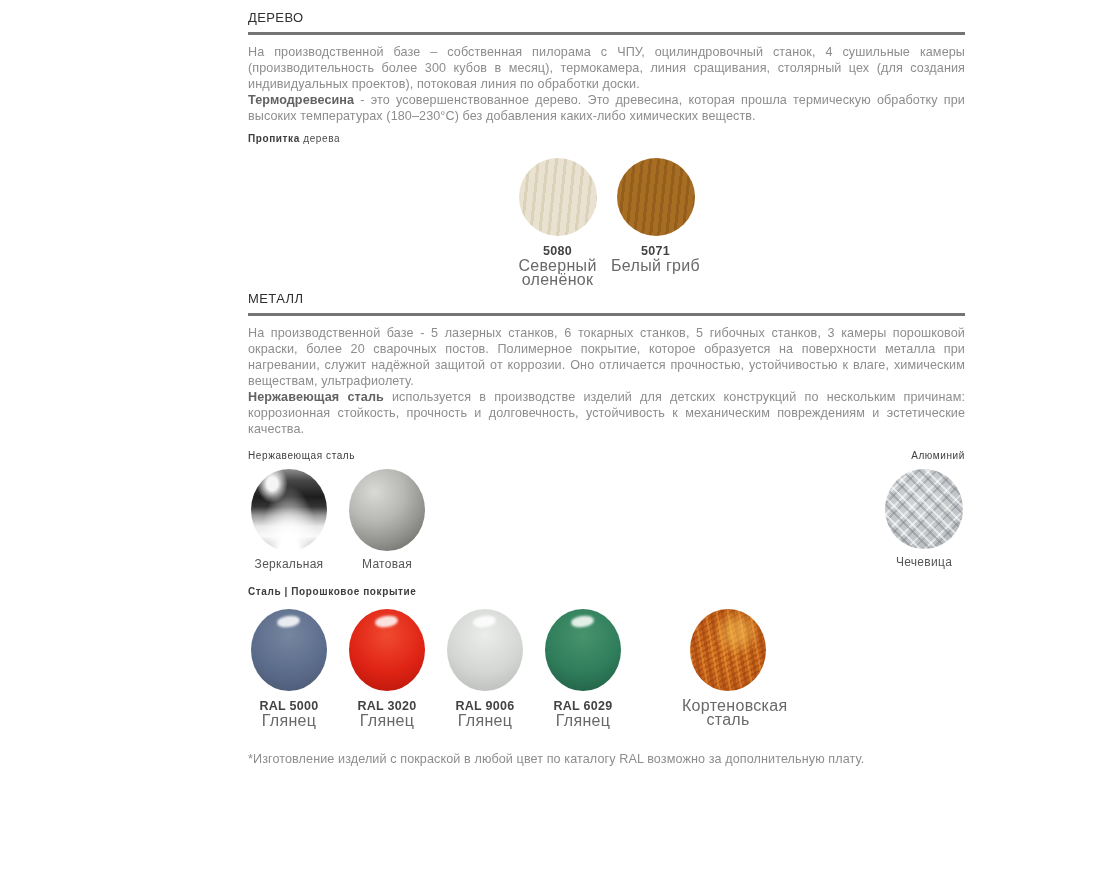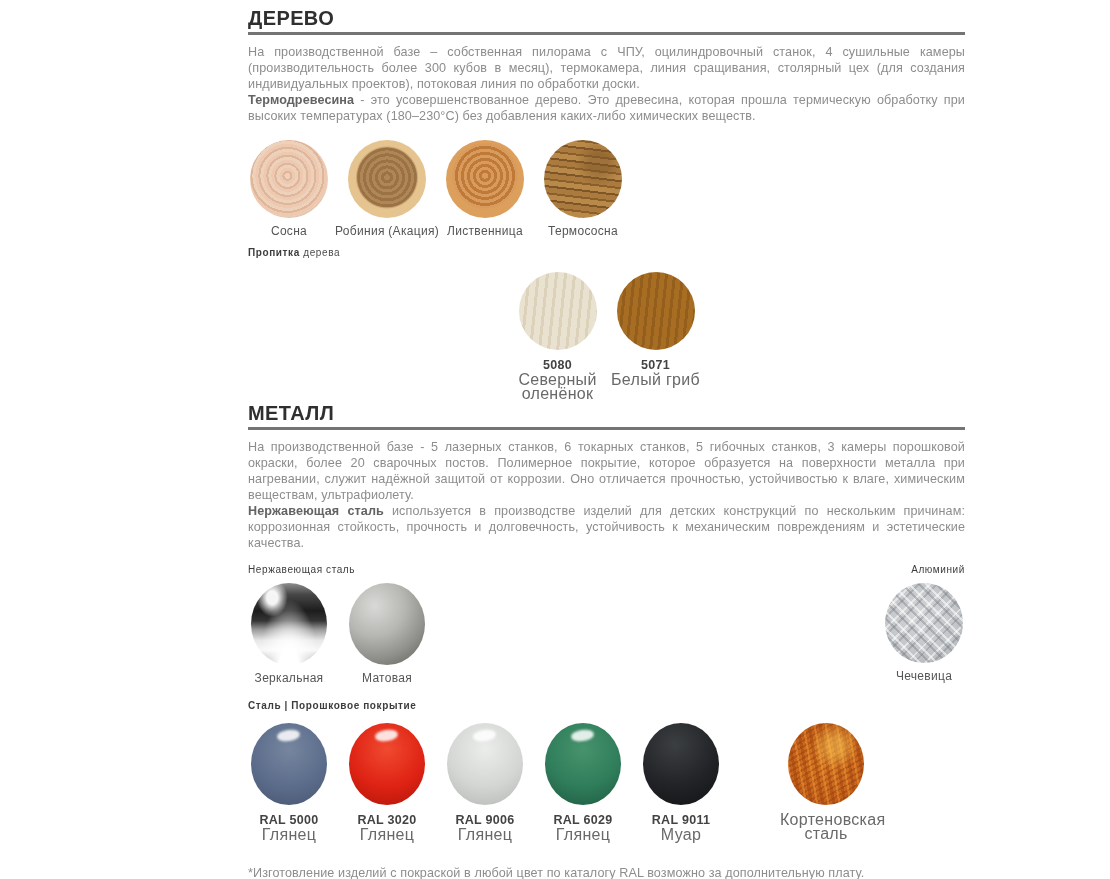--- a/index.html
+++ b/index.html
@@ -5,21 +5,21 @@
   html,body{margin:0;padding:0;}
   body{
     width:1110px;height:879px;background:#ffffff;
     font-family:"Liberation Sans", sans-serif;
     position:relative;overflow:hidden;
   }
   .content{position:absolute;left:248px;top:10px;width:717px;}
 
   
   .section-title{
-    margin:0;font-size:20px;font-weight:bold;color:#2f2f2f;
+    margin:0;font-size:13px;font-weight:normal;color:#2f2f2f;
     letter-spacing:.4px;line-height:16px;
   }
   .rule{height:3px;background:#747474;margin-top:6px;width:717px;}
 
   
   .body-text{
     margin:9px 0 0 0;font-size:12.6px;line-height:16px;color:#8d8d8d;
     text-align:justify;letter-spacing:.1px;
   }
   .body-text .lead{font-weight:bold;color:#636363;}
@@ -129,38 +129,20 @@
 <body>
 
 <div class="content">
 
   <h2 class="section-title">ДЕРЕВО</h2>
   <div class="rule"></div>
 
   <p class="body-text">На производственной базе – собственная пилорама с ЧПУ, оцилиндровочный станок, 4 сушильные камеры (производительность более 300 кубов в месяц), термокамера, линия сращивания, столярный цех (для создания индивидуальных проектов), потоковая линия по обработки доски.</p>
   <p class="body-text" style="margin-top:0;"><span class="lead">Термодревесина</span><span> - это усовершенствованное дерево. Это древесина, которая прошла термическую обработку при высоких температурах (180–230°С) без добавления каких-либо химических веществ.</span></p>
 
-  <div class="swatch-row row-wood">
-    <div class="cell">
-      <div class="circle wood-pine"></div>
-      <div class="cell-label">Сосна</div>
-    </div>
-    <div class="cell">
-      <div class="circle wood-robinia"></div>
-      <div class="cell-label">Робиния (Акация)</div>
-    </div>
-    <div class="cell">
-      <div class="circle wood-larch"></div>
-      <div class="cell-label">Лиственница</div>
-    </div>
-    <div class="cell">
-      <div class="circle wood-thermo"></div>
-      <div class="cell-label">Термососна</div>
-    </div>
-  </div>
 
   <p class="sub-title"><span class="w1">Пропитка</span> <span class="w2">дерева</span></p>
 
   <div class="swatch-row row-imp">
     <div class="cell">
       <div class="circle imp-5080"></div>
       <div class="code-label">5080</div>
       <div class="name-label">Северный оленёнок</div>
     </div>
     <div class="cell">
@@ -212,25 +194,20 @@
     <div class="cell">
       <div class="sphere gloss ral9006"></div>
       <div class="code-label">RAL 9006</div>
       <div class="name-label">Глянец</div>
     </div>
     <div class="cell">
       <div class="sphere gloss ral6029"></div>
       <div class="code-label">RAL 6029</div>
       <div class="name-label">Глянец</div>
     </div>
-    <div class="cell">
-      <div class="sphere ral9011"></div>
-      <div class="code-label">RAL 9011</div>
-      <div class="name-label">Муар</div>
-    </div>
     <div class="cell cell-corten">
       <div class="sphere corten"></div>
       <div class="name-label" style="margin-top:8px;">Кортеновская сталь</div>
     </div>
   </div>
 
   <p class="footnote">*Изготовление изделий с покраской в любой цвет по каталогу RAL возможно за дополнительную плату.</p>
 
 </div>
 

